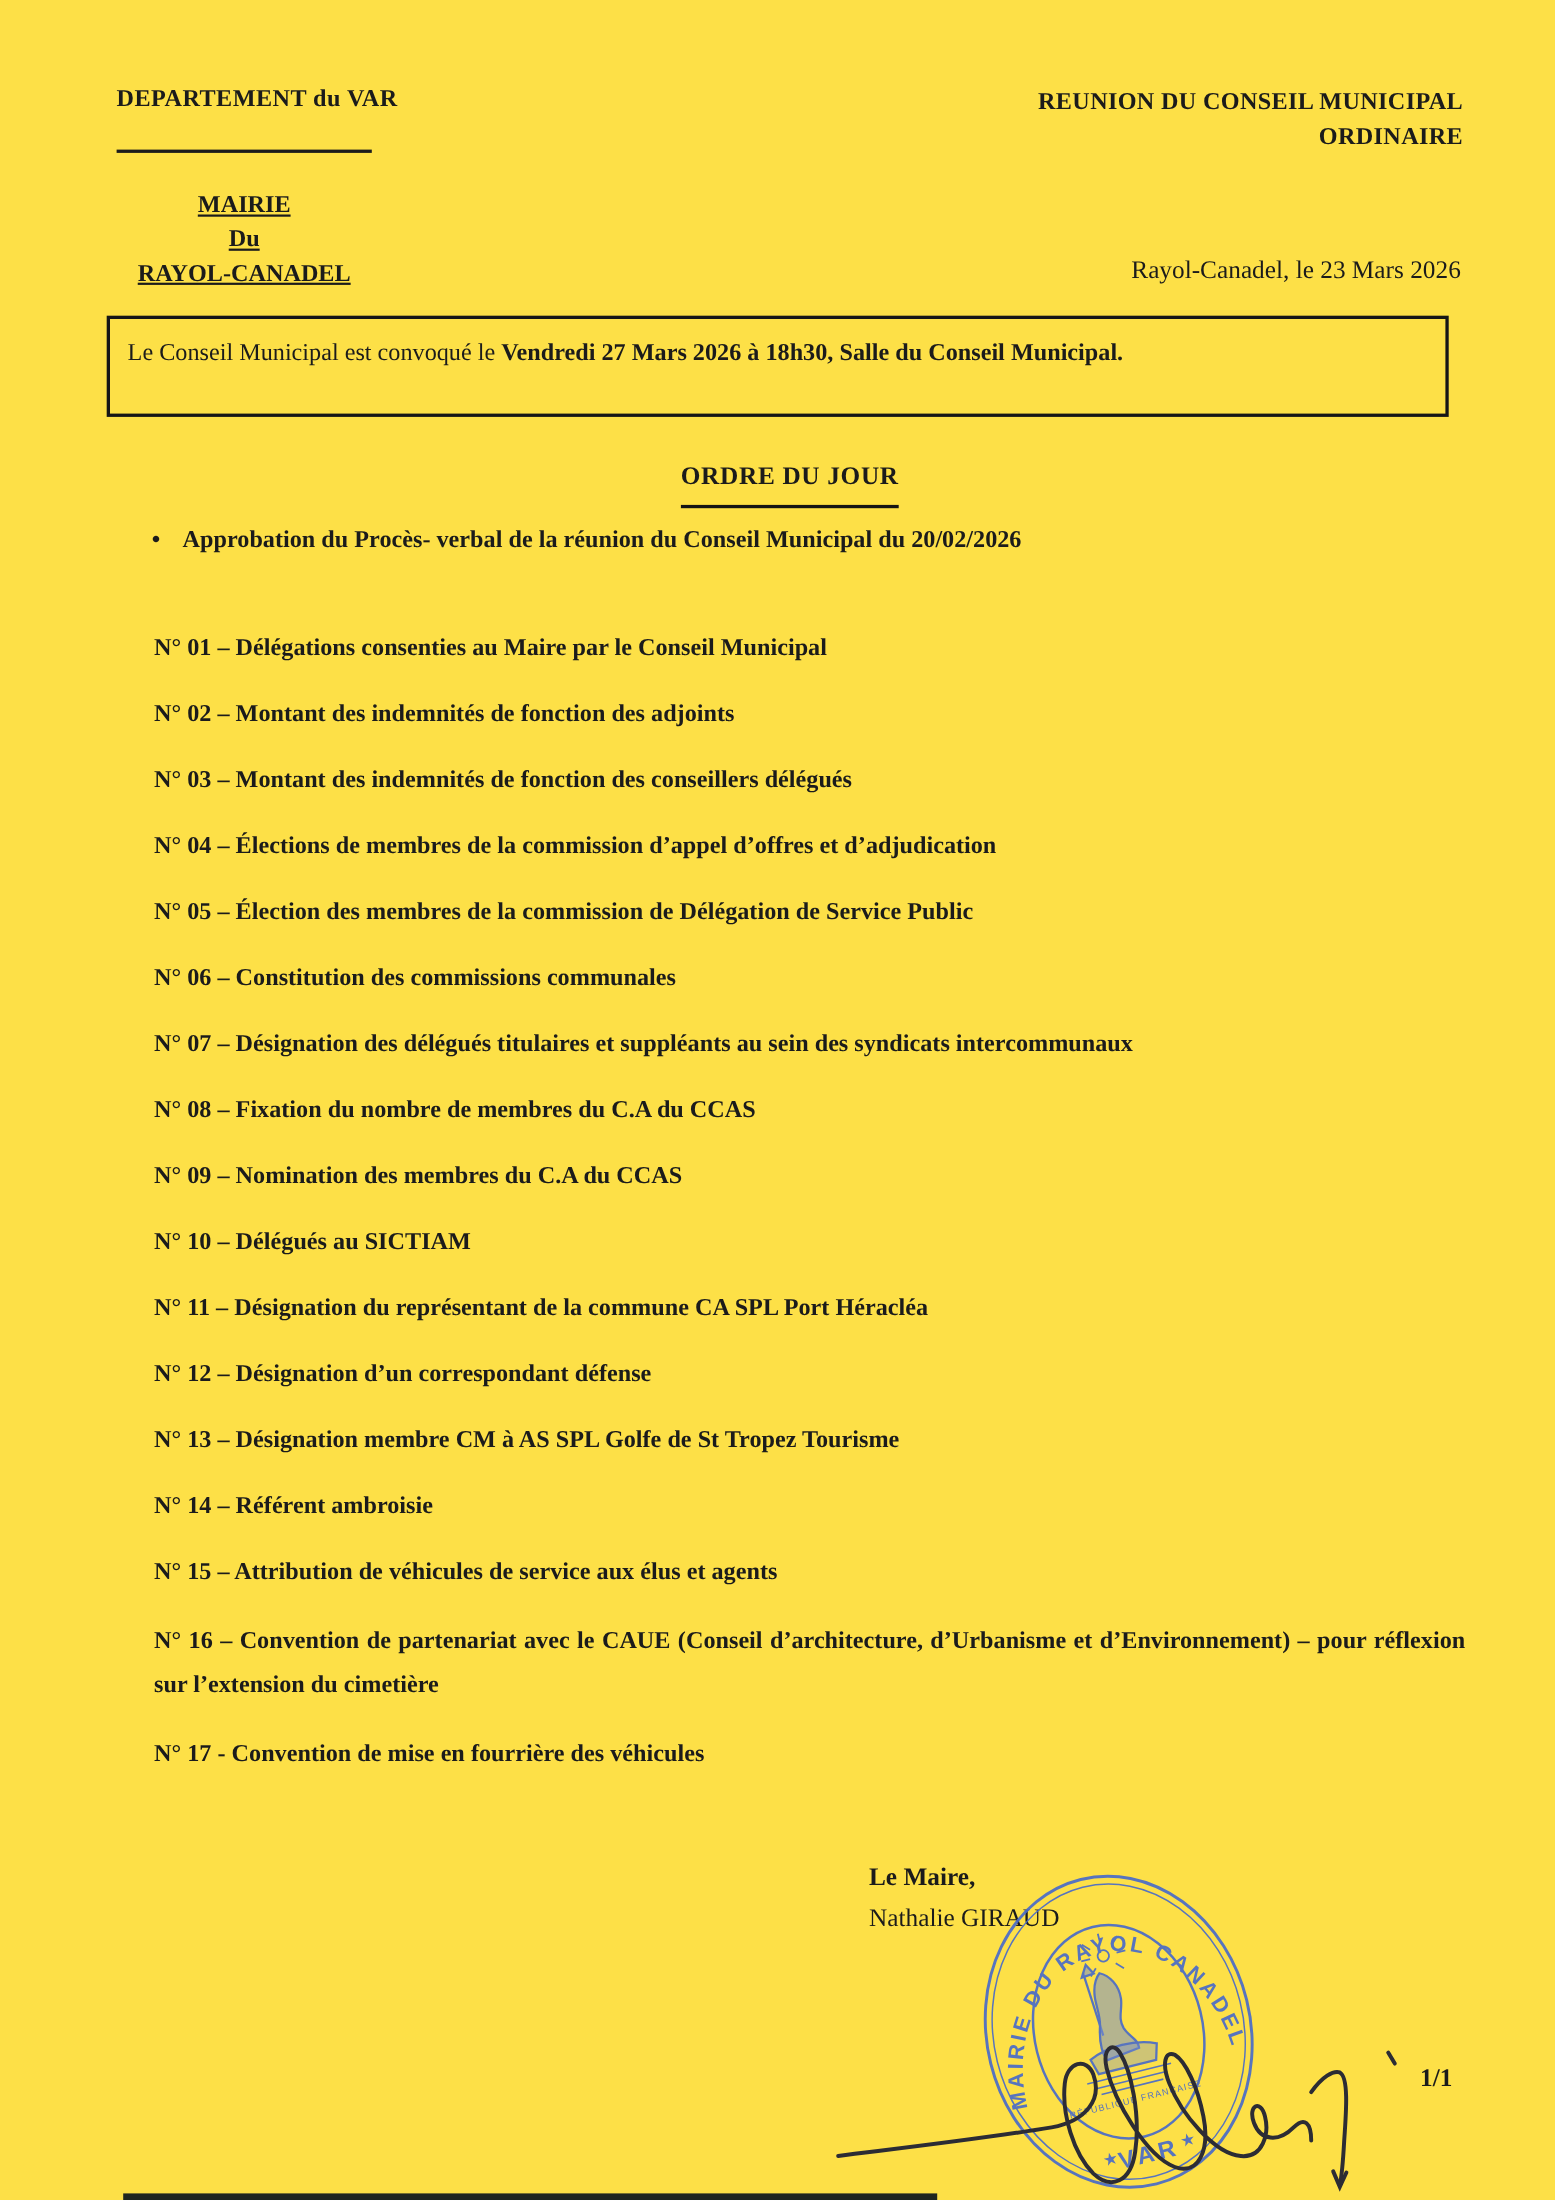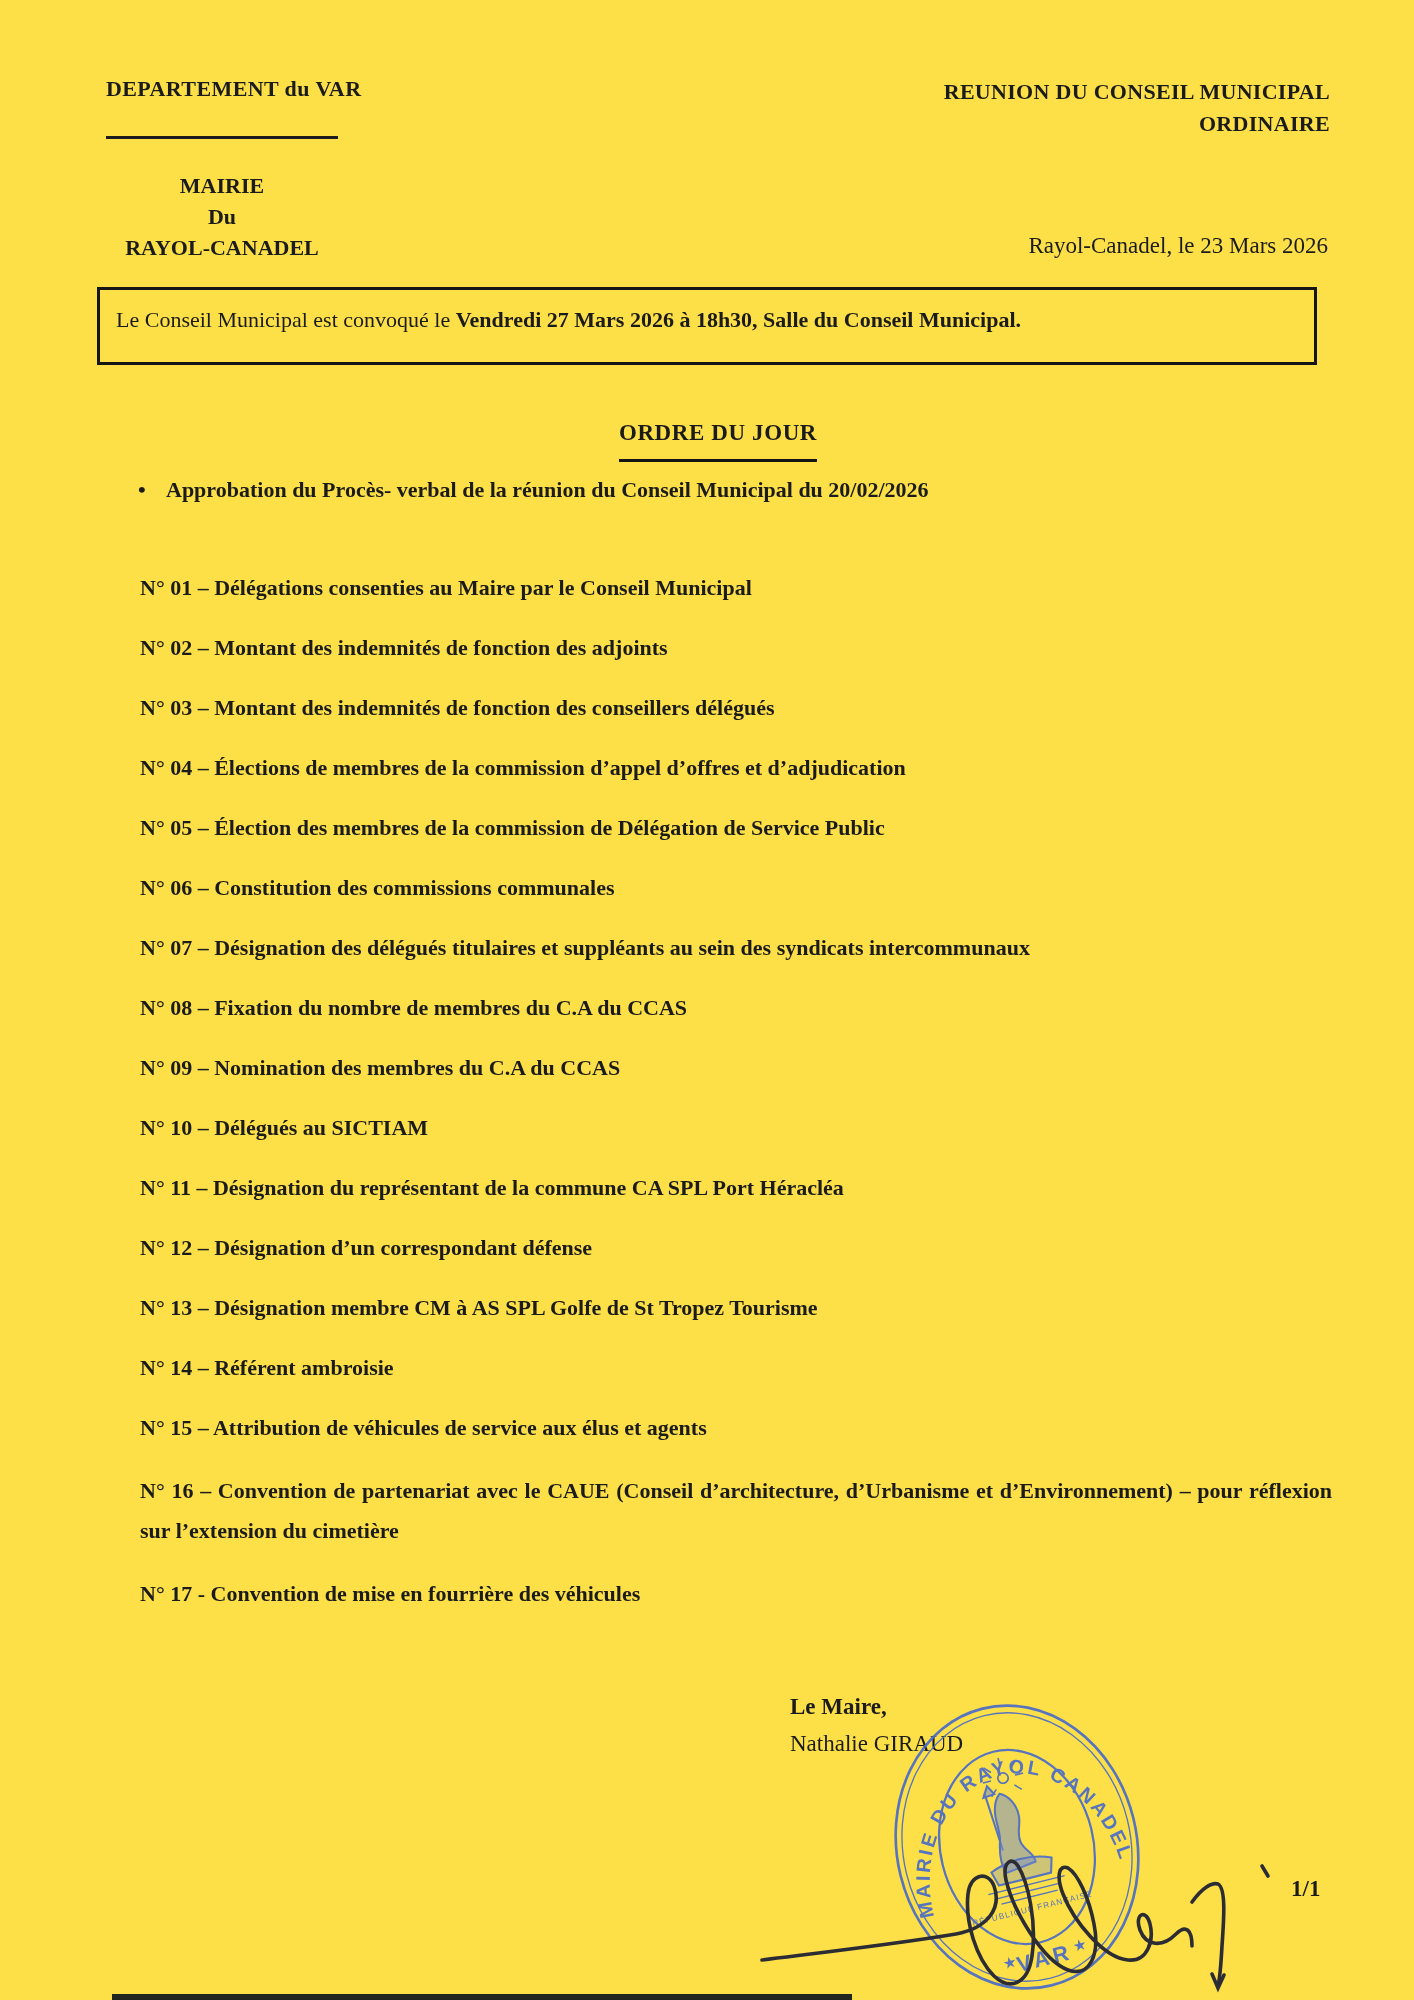--- a/index.html
+++ b/index.html
@@ -16,27 +16,27 @@
   .hdr-rule {
     position:absolute; left:106px; top:136px; width:232px; height:3px;
     background:#1c1c1c;
   }
   .hdr-right {
     position:absolute; right:84px; top:76px; text-align:right;
     font-size:22px; font-weight:bold; line-height:32px; letter-spacing:.3px;
   }
   .mairie {
     position:absolute; left:98px; top:170px; width:248px; text-align:center;
-    font-size:22px; font-weight:bold; line-height:31px;
+    font-size:22px; font-weight:bold; line-height:31px;text-decoration:underline;
   }
   .dateline {
     position:absolute; right:86px; top:233px; font-size:23px;
   }
   .convo-box {
-    position:absolute; left:97px; top:287px; width:1220px; height:78px;
+    position:absolute; left:97px; top:287px; width:1220px; height:92px;
     border:3px solid #161616; box-sizing:border-box;padding-left:40px;
   }
   .convo-text {
     position:absolute; left:16px; top:17px; font-size:22px; white-space:nowrap;
   }
   .convo-text .b { font-weight:bold; }
   .ordre-wrap {
     position:absolute; left:106px; top:420px; width:1224px; text-align:center;
   }
   .ordre {

